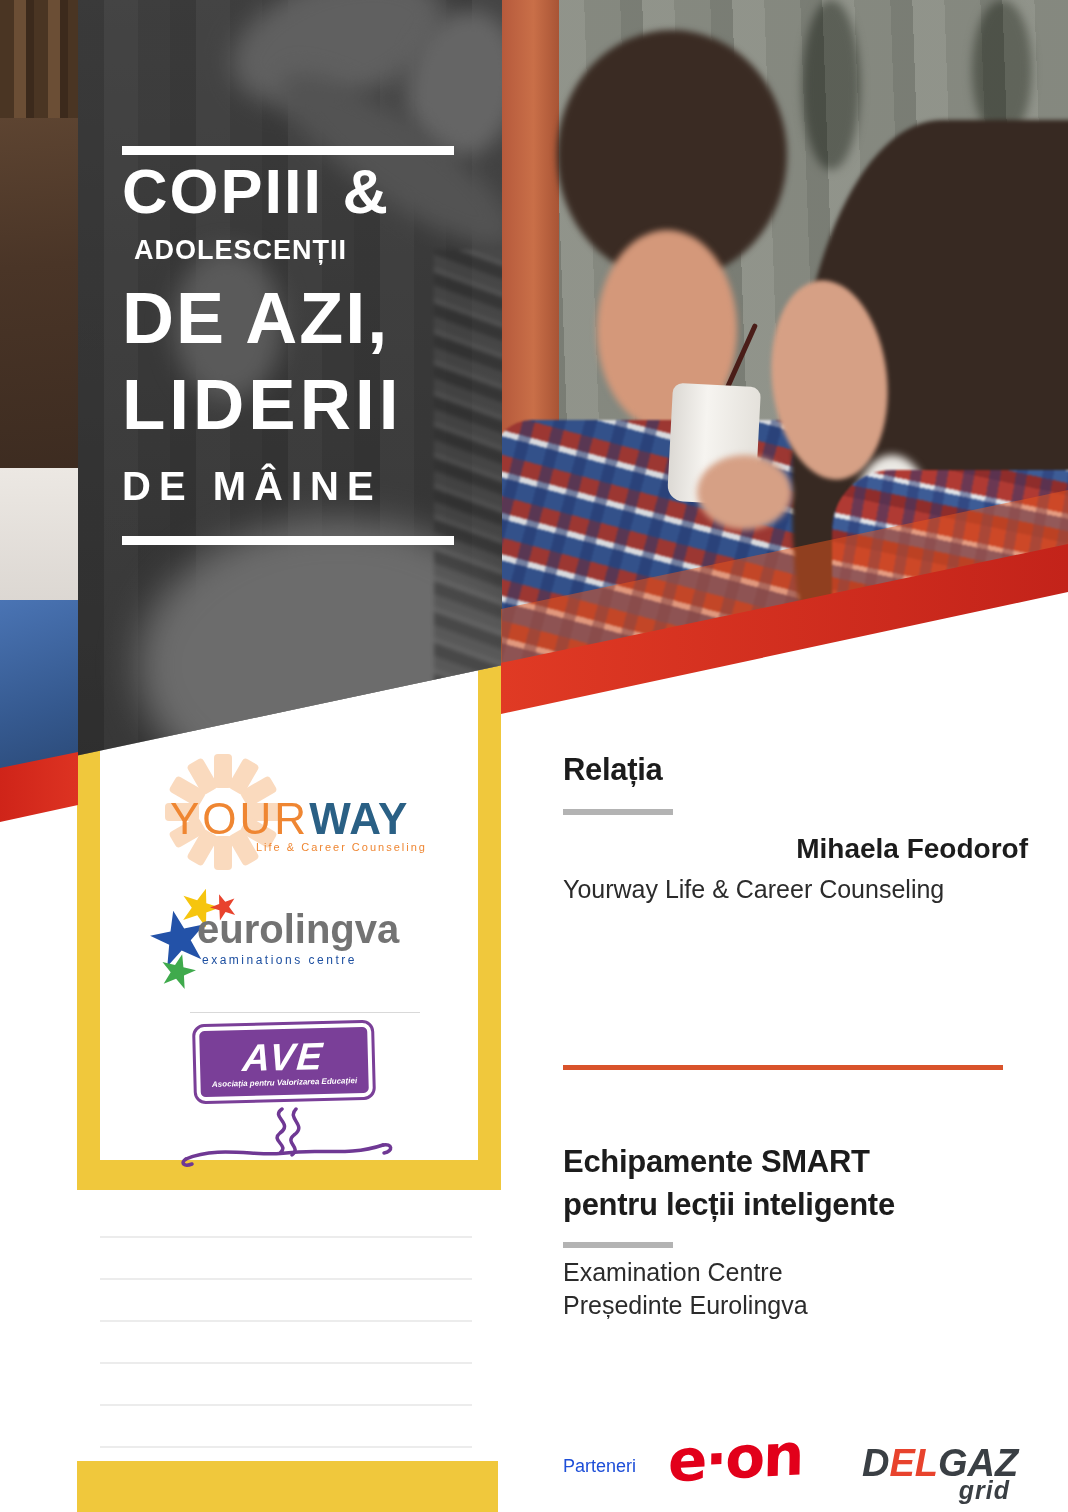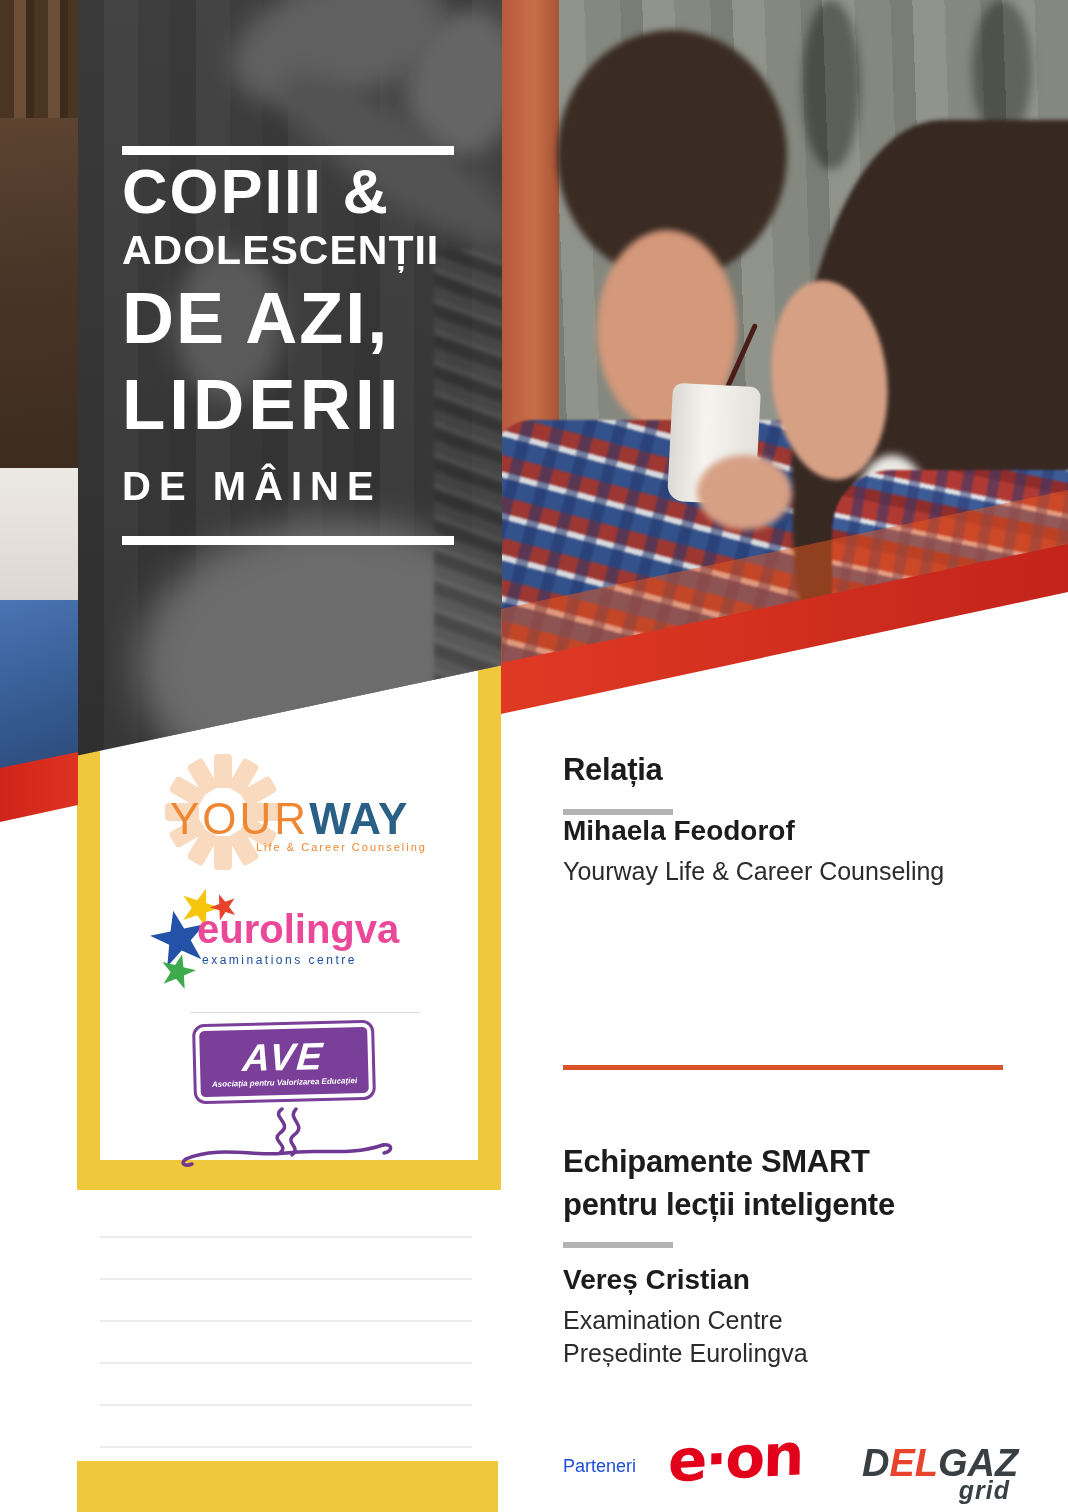--- a/index.html
+++ b/index.html
@@ -73,41 +73,41 @@
     clip-path:polygon(0 768px,78px 752px,78px 805px,0 822px);
     background:linear-gradient(90deg,#cf2419,#dd3322);}
   .red-right{left:501px;top:0;width:567px;height:900px;z-index:12;
     clip-path:polygon(0 663px,567px 544px,567px 592px,0 714px);
     background:linear-gradient(90deg,#e03a24,#c3231a);}
 
   
   .title{left:122px;top:146px;width:338px;z-index:15;color:#ffffff;}
   .title .bar{width:332px;height:9px;background:#ffffff;}
   .title .t1{font-size:63px;font-weight:800;letter-spacing:2px;line-height:66px;margin-top:3px;}
-  .title .t2{font-size:41px;font-weight:800;letter-spacing:1px;line-height:52px;}
+  .title .t2{font-size:27px;font-weight:800;letter-spacing:1px;line-height:52px;margin-left:12px;}
   .title .t3{font-size:72px;font-weight:800;letter-spacing:2px;line-height:84px;}
   .title .t4{font-size:71px;font-weight:800;letter-spacing:4px;line-height:90px;}
   .title .t5{font-size:40px;font-weight:800;letter-spacing:8px;line-height:72px;}
   .title .bar2{margin-top:14px;}
 
   
   .card-yellow{left:77px;top:655px;width:424px;height:535px;background:#f0c83c;z-index:5;}
   .card-white{position:absolute;left:23px;right:23px;top:0;bottom:30px;background:#ffffff;text-align:center;}
   .logo-block{position:absolute;}
   
   .yw{left:48px;top:120px;width:280px;height:80px;}
   .yw .sun{position:absolute;left:10px;top:-28px;}
   .yw .wordmark{position:absolute;left:22px;top:22px;font-size:44px;line-height:44px;white-space:nowrap;}
   .yw .your{color:#ef8632;font-weight:400;letter-spacing:3px;}
   .yw .way{color:#2a6085;font-weight:800;letter-spacing:1px;}
   .yw .tag{position:absolute;left:108px;top:66px;font-size:11px;color:#ef8632;letter-spacing:2px;white-space:nowrap;}
   
   .el{left:42px;top:232px;width:290px;height:110px;}
   .el .stars{position:absolute;left:0;top:0;}
-  .el .word{position:absolute;left:55px;top:20px;font-size:40px;font-weight:700;color:#ec4899;letter-spacing:0px;}
+  .el .word{position:absolute;left:55px;top:20px;font-size:40px;font-weight:700;color:#737373;letter-spacing:0px;}
   .el .tag{position:absolute;left:60px;top:66px;font-size:12px;color:#1d4fa0;letter-spacing:2.5px;white-space:nowrap;}
   .card-divider{position:absolute;left:90px;right:58px;top:357px;height:1px;background:#d9d9d9;}
   
   .ave{left:96px;top:370px;width:184px;height:130px;}
   .ave .screen{position:absolute;left:4px;top:4px;width:168px;height:66px;background:#7a3f98;
     border-radius:5px;outline:3px solid #7a3f98;outline-offset:4px;transform:rotate(-1.5deg);
     display:flex;flex-direction:column;align-items:center;justify-content:center;}
   .ave .name{color:#fff;font-size:38px;font-weight:800;font-style:italic;letter-spacing:2px;line-height:38px;transform:skewX(-6deg);}
   .ave .tag{color:#fff;font-size:8px;font-weight:700;font-style:italic;white-space:nowrap;margin-top:2px;}
   .ave .squiggle{position:absolute;left:-18px;top:82px;}
@@ -118,21 +118,21 @@
   .yellow-bottom{left:77px;top:1461px;width:421px;height:51px;background:#f0c83c;z-index:1;}
 
   
   .col{left:563px;width:465px;z-index:2;color:#1c1c1c;}
   .h-session{font-size:31px;font-weight:800;line-height:43px;letter-spacing:-0.3px;}
   .div-gray{width:110px;height:6px;background:#b3b3b3;}
   .speaker{font-size:28px;font-weight:800;color:#1c1c1c;}
   .org{font-size:25px;font-weight:400;color:#2b2b2b;line-height:33px;}
   .sess1{top:748px;}
   .sess1 .div-gray{margin-top:18px;}
-  .sess1 .speaker{}
+  .sess1 .speaker{margin-top:18px;text-align:right;}
   .sess1 .org{margin-top:8px;}
   .rule-orange{left:563px;top:1065px;width:440px;height:5px;background:#d9532b;z-index:2;}
   .sess2{top:1140px;}
   .sess2 .div-gray{margin-top:16px;}
   .sess2 .speaker{margin-top:16px;}
   .sess2 .org{margin-top:8px;}
 
   
   .partners-label{left:563px;top:1456px;font-size:18px;color:#1d4ed8;z-index:2;}
   .eon{left:668px;top:1424px;font-size:58px;font-weight:800;color:#e2001a;z-index:2;
@@ -270,21 +270,20 @@
 </div>
 
 <div class="abs rule-orange"></div>
 
 <div class="abs col sess2">
   <div class="h-session">
     <div>Echipamente SMART</div>
     <div>pentru lecții inteligente</div>
   </div>
   <div class="div-gray"></div>
-  <div class="speaker">Vereș Cristian</div>
   <div class="org">
     <div>Examination Centre</div>
     <div>Președinte Eurolingva</div>
   </div>
 </div>
 
 <div class="abs partners-label">Parteneri</div>
 <div class="abs eon">e·on</div>
 <div class="abs delgaz"><span class="dk">D</span><span class="rd">EL</span><span class="dk">GAZ</span></div>
 <div class="abs delgaz-grid">grid</div>

